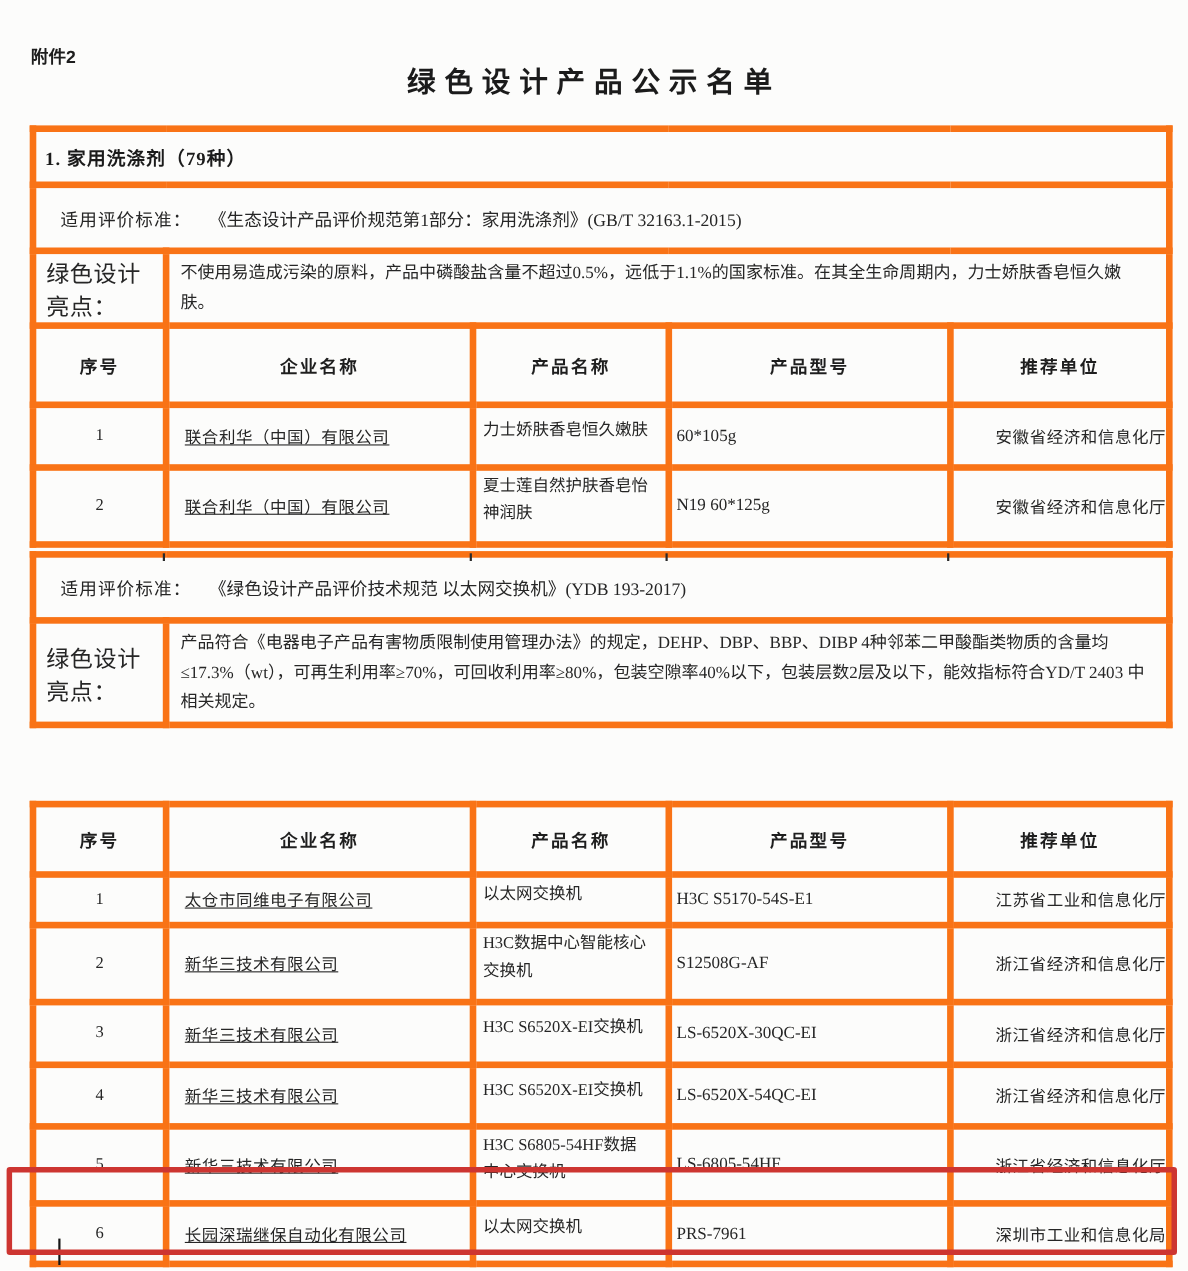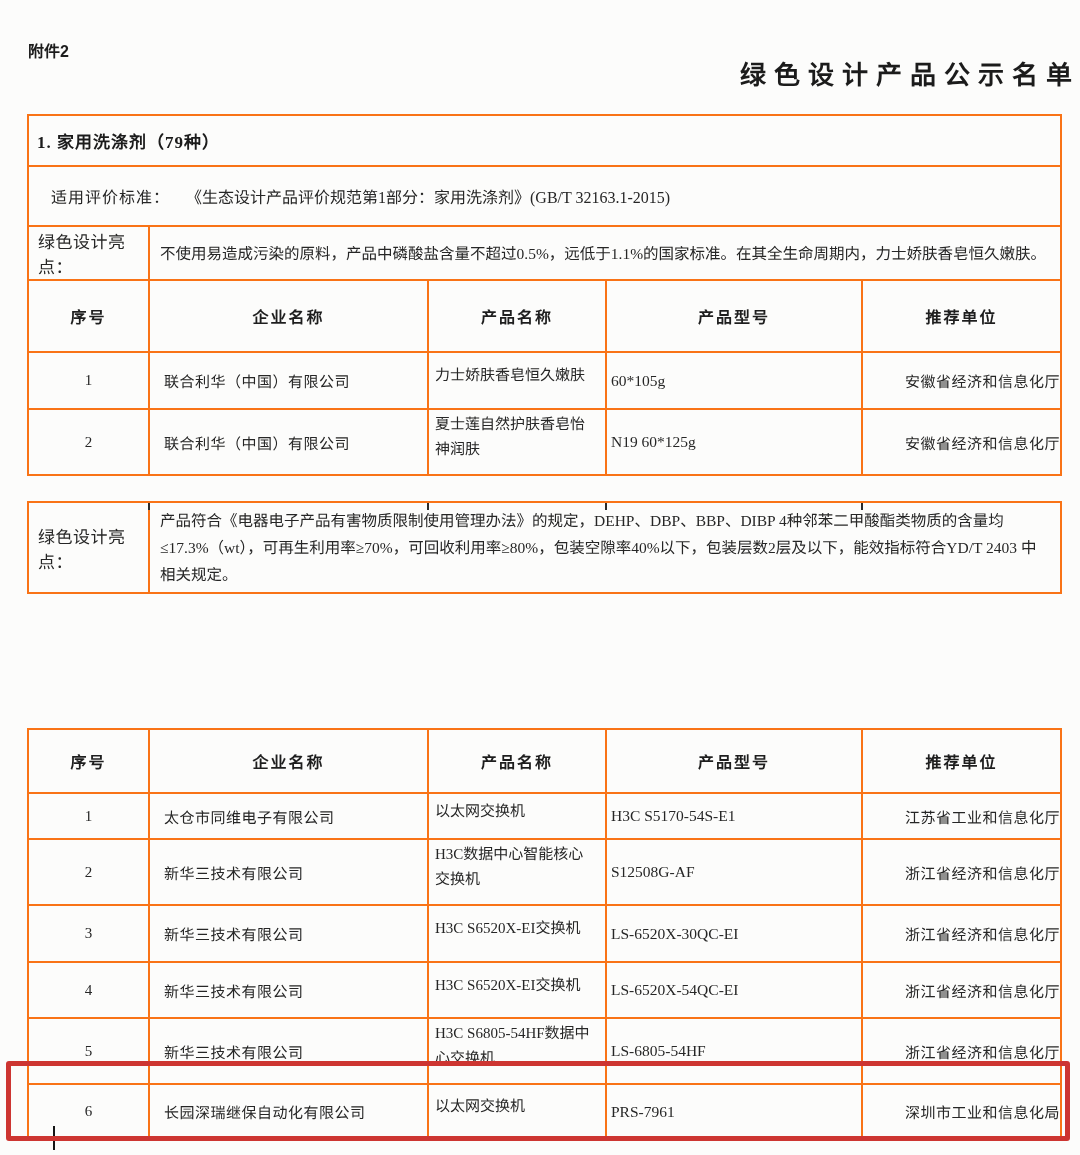--- a/index.html
+++ b/index.html
@@ -9,48 +9,48 @@
     position: relative; width: 1080px; height: 1155px;
     background: #fcfcfb; color: #282828; overflow: hidden;
   }
   .attachment {
     position: absolute; left: 28px; top: 10px;
     font-family: "Liberation Sans", "DejaVu Sans", sans-serif;
     font-weight: bold; font-size: 16px; color: #1d1d1d; margin-top: 28px;
   }
   .doc-title {
     position: absolute; top: 54px; left: 0; width: 100%;
-    text-align: right;
+    text-align: center;
     font-family: "Liberation Sans", "DejaVu Sans", sans-serif;
     font-weight: bold; font-size: 26px; letter-spacing: 8px; color: #1b1b1b;
   }
   .tbl-wrap { position: absolute; left: 27px; width: 1033px; }
   .tbl1 { top: 114px; }
   .tbl2 { top: 501px; }
   .tbl3 { top: 728px; }
   table { border-collapse: collapse; table-layout: fixed; width: 100%; background: transparent; }
   td, th {
-    border: 2px solid #f97316; vertical-align: middle;
+    border: 6px solid #f97316; vertical-align: middle;
     font-size: 15px; color: #262626; overflow: hidden;
   }
   th {
     font-weight: bold; font-size: 16px; text-align: center;
     letter-spacing: 2px; color: #1e1e1e;
   }
   .sec-heading td {
     font-weight: bold; font-size: 17px; padding-left: 8px;
     letter-spacing: 1px; color: #1b1b1b;
   }
   .std-row td { padding-left: 22px; font-size: 16px; font-family: Liberation Serif, serif; }
   .std-label { letter-spacing: 1px; }
   .std-text { margin-left: 12px; }
-  .hl-label { padding-left: 9px; font-size: 17px; letter-spacing: 0.5px; }
+  .hl-label { padding-left: 9px; font-size: 21px; letter-spacing: 0.5px; }
   .hl-text { padding: 4px 12px 4px 10px; font-size: 15.5px; line-height: 27px; }
   .c-idx { text-align: center; }
-  .c-comp { padding-left: 14px; letter-spacing: 0.5px; }
+  .c-comp { padding-left: 14px; letter-spacing: 0.5px; text-decoration: underline; }
   .c-prod { padding: 2px 12px 12px 6px; line-height: 25px; }
   .c-model { padding-left: 4px; font-size: 15.5px; }
   .c-org { padding-left: 8px; letter-spacing: 0.5px; text-align: right; }
   .red-box {
     position: absolute; left: 6px; top: 1061px; width: 1064px; height: 80px;
     border: 5px solid #cd3531; border-radius: 3px; z-index: 3; pointer-events: none;
   }
   .stub { position: absolute; width: 2px; height: 7px; background: #2a2a2a; top: 503px; z-index: 2; }
   .stub.s1 { left: 148px; } .stub.s2 { left: 427px; } .stub.s3 { left: 605px; } .stub.s4 { left: 861px; }
   .col-tick { position: absolute; left: 53px; top: 1126px; width: 2px; height: 24px; background: #161616; z-index: 2; }
@@ -111,20 +111,26 @@
       </table>
   </div>
 
   <div class="tbl-wrap tbl2">
     <table>
       <colgroup>
         <col style="width:121px">
           <col style="width:912px">
       </colgroup>
       <tbody>
+      <tr class="std-row" style="height:60px">
+        <td colspan="2">
+          <span class="std-label">适用评价标准：</span>
+          <span class="std-text">《绿色设计产品评价技术规范 以太网交换机》(YDB 193-2017)</span>
+        </td>
+      </tr>
       <tr style="height:82px">
         <td class="hl-label">绿色设计亮点：</td>
         <td class="hl-text">产品符合《电器电子产品有害物质限制使用管理办法》的规定，DEHP、DBP、BBP、DIBP 4种邻苯二甲酸酯类物质的含量均≤17.3%（wt），可再生利用率≥70%，可回收利用率≥80%，包装空隙率40%以下，包装层数2层及以下，能效指标符合YD/T 2403 中相关规定。</td>
       </tr>
     </tbody>
       </table>
   </div>
 
   <div class="tbl-wrap tbl3">
     <table>

